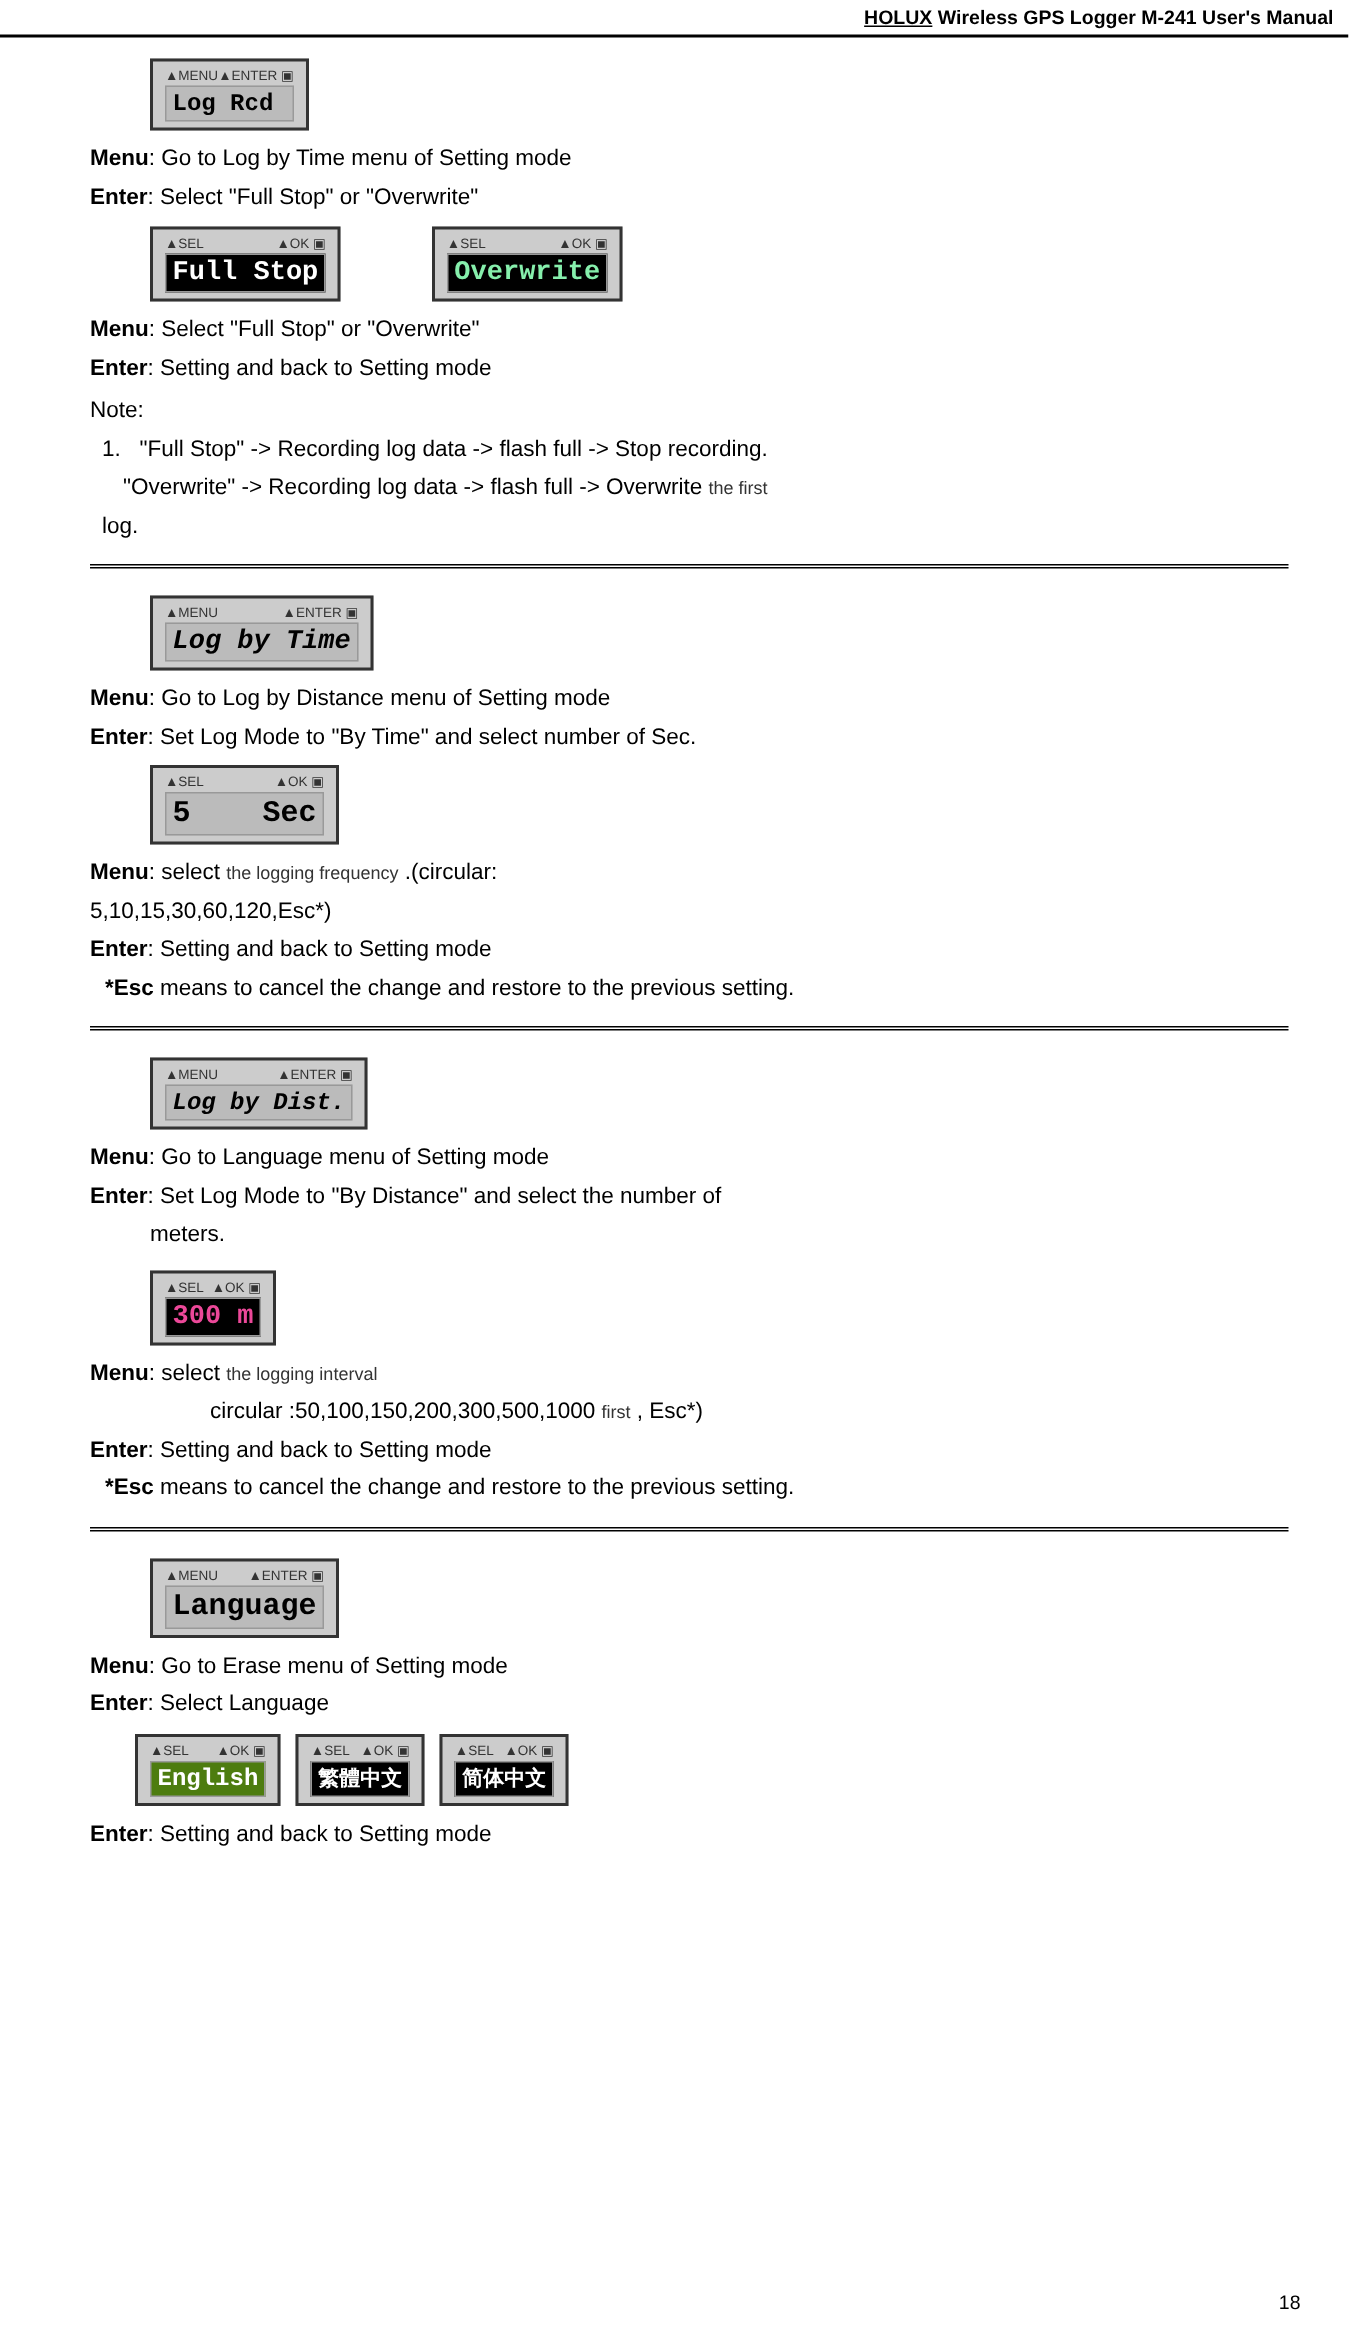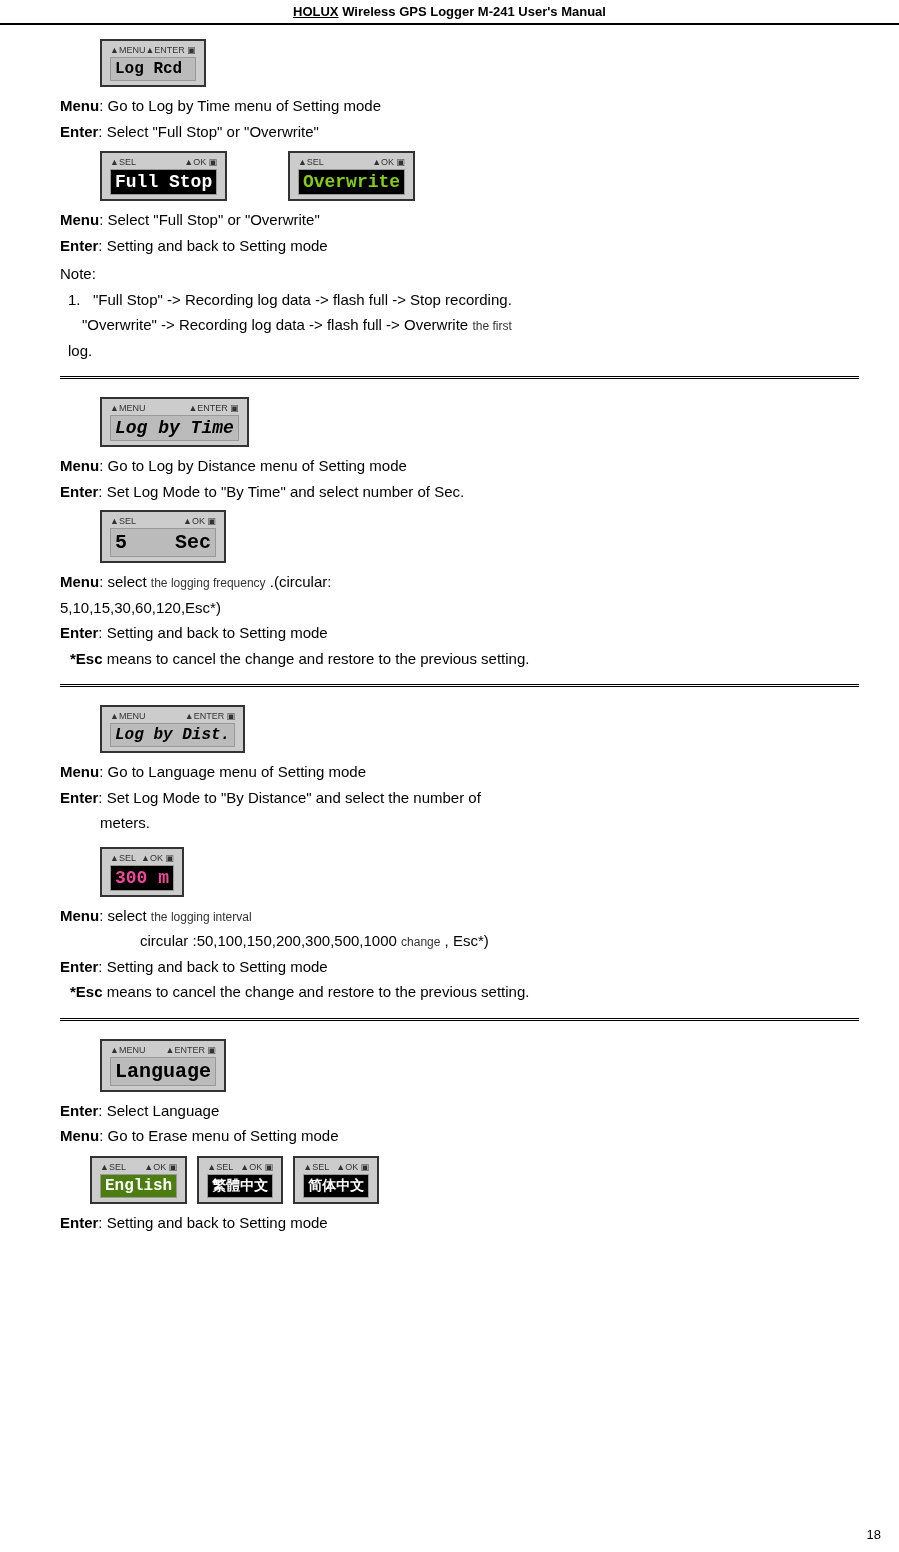--- a/index.html
+++ b/index.html
@@ -9,21 +9,21 @@
       font-family: Arial, sans-serif;
       font-size: 15px;
       background: #fff;
       color: #000;
     }
     .page-header {
       border-bottom: 2px solid #000;
       padding: 4px 10px;
       font-size: 13px;
       display: flex;
-      justify-content: center;
+      justify-content: flex-end;
       align-items: center;
     }
     .page-header span:first-child { font-weight: bold; }
     .content {
       padding: 10px 40px 20px 60px;
     }
     .section {
       margin-bottom: 10px;
     }
     .divider {
@@ -76,21 +76,21 @@
     .note-block .para {
       margin-left: 0;
     }
     .full-stop-lcd .lcd-body {
       background: #000;
       color: #fff;
       font-size: 18px;
     }
     .overwrite-lcd .lcd-body {
       background: #000;
-      color: #84cc16;
+      color: #86efac;
       font-size: 18px;
     }
     .time-lcd .lcd-body {
       font-size: 18px;
       font-style: italic;
       font-weight: bold;
     }
     .sec-lcd .lcd-body {
       font-size: 20px;
       font-weight: bold;
@@ -268,21 +268,21 @@
             <span>▲OK  ▣</span>
         </div>
         <div class="lcd-body">300 m</div>
       </div>
     </div>
 
     <div class="indent2 para">
       <span class="bold">Menu</span>: select <span class="inline-small">the logging interval</span>
     </div>
     <div class="para" style="margin-left:80px;">
-      circular :50,100,150,200,300,500,1000 <span class="inline-small">change</span> , Esc*)
+      circular :50,100,150,200,300,500,1000 <span class="inline-small">first</span> , Esc*)
     </div>
     <div class="indent2 para">
       <span class="bold">Enter</span><span>: Setting and back to Setting mode</span>
     </div>
     <div class="para" style="margin-left:10px;">
       <span class="bold">*Esc</span><span> means to cancel the change and restore to the previous setting.</span>
     </div>
   </div>
 
   <hr class="divider">
@@ -292,24 +292,24 @@
       <div class="lcd lang-lcd">
         <div class="lcd-header">
           <span>▲MENU</span>
             <span>▲ENTER ▣</span>
         </div>
         <div class="lcd-body">Language</div>
       </div>
     </div>
 
     <div class="indent2 para">
+      <span class="bold">Menu</span><span>: Go to Erase menu of Setting mode</span>
+    </div>
+    <div class="indent2 para">
       <span class="bold">Enter</span><span>: Select Language</span>
-    </div>
-    <div class="indent2 para">
-      <span class="bold">Menu</span><span>: Go to Erase menu of Setting mode</span>
     </div>
 
     <div class="lcd-row" style="margin-left:30px; flex-wrap:wrap; gap:10px;">
       <div class="lcd eng-lcd">
         <div class="lcd-header">
           <span>▲SEL</span>
             <span>▲OK  ▣</span>
         </div>
         <div class="lcd-body">English</div>
       </div>
@@ -329,13 +329,13 @@
       </div>
     </div>
 
     <div class="indent2 para">
       <span class="bold">Enter</span><span>: Setting and back to Setting mode</span>
     </div>
   </div>
 
 </div>
 
-<div style="position:absolute; bottom:10px; right:18px; font-size:13px;">18</div>
+<div style="position:absolute; bottom:10px; right:32px; font-size:13px;">18</div>
 
 </body></html>

